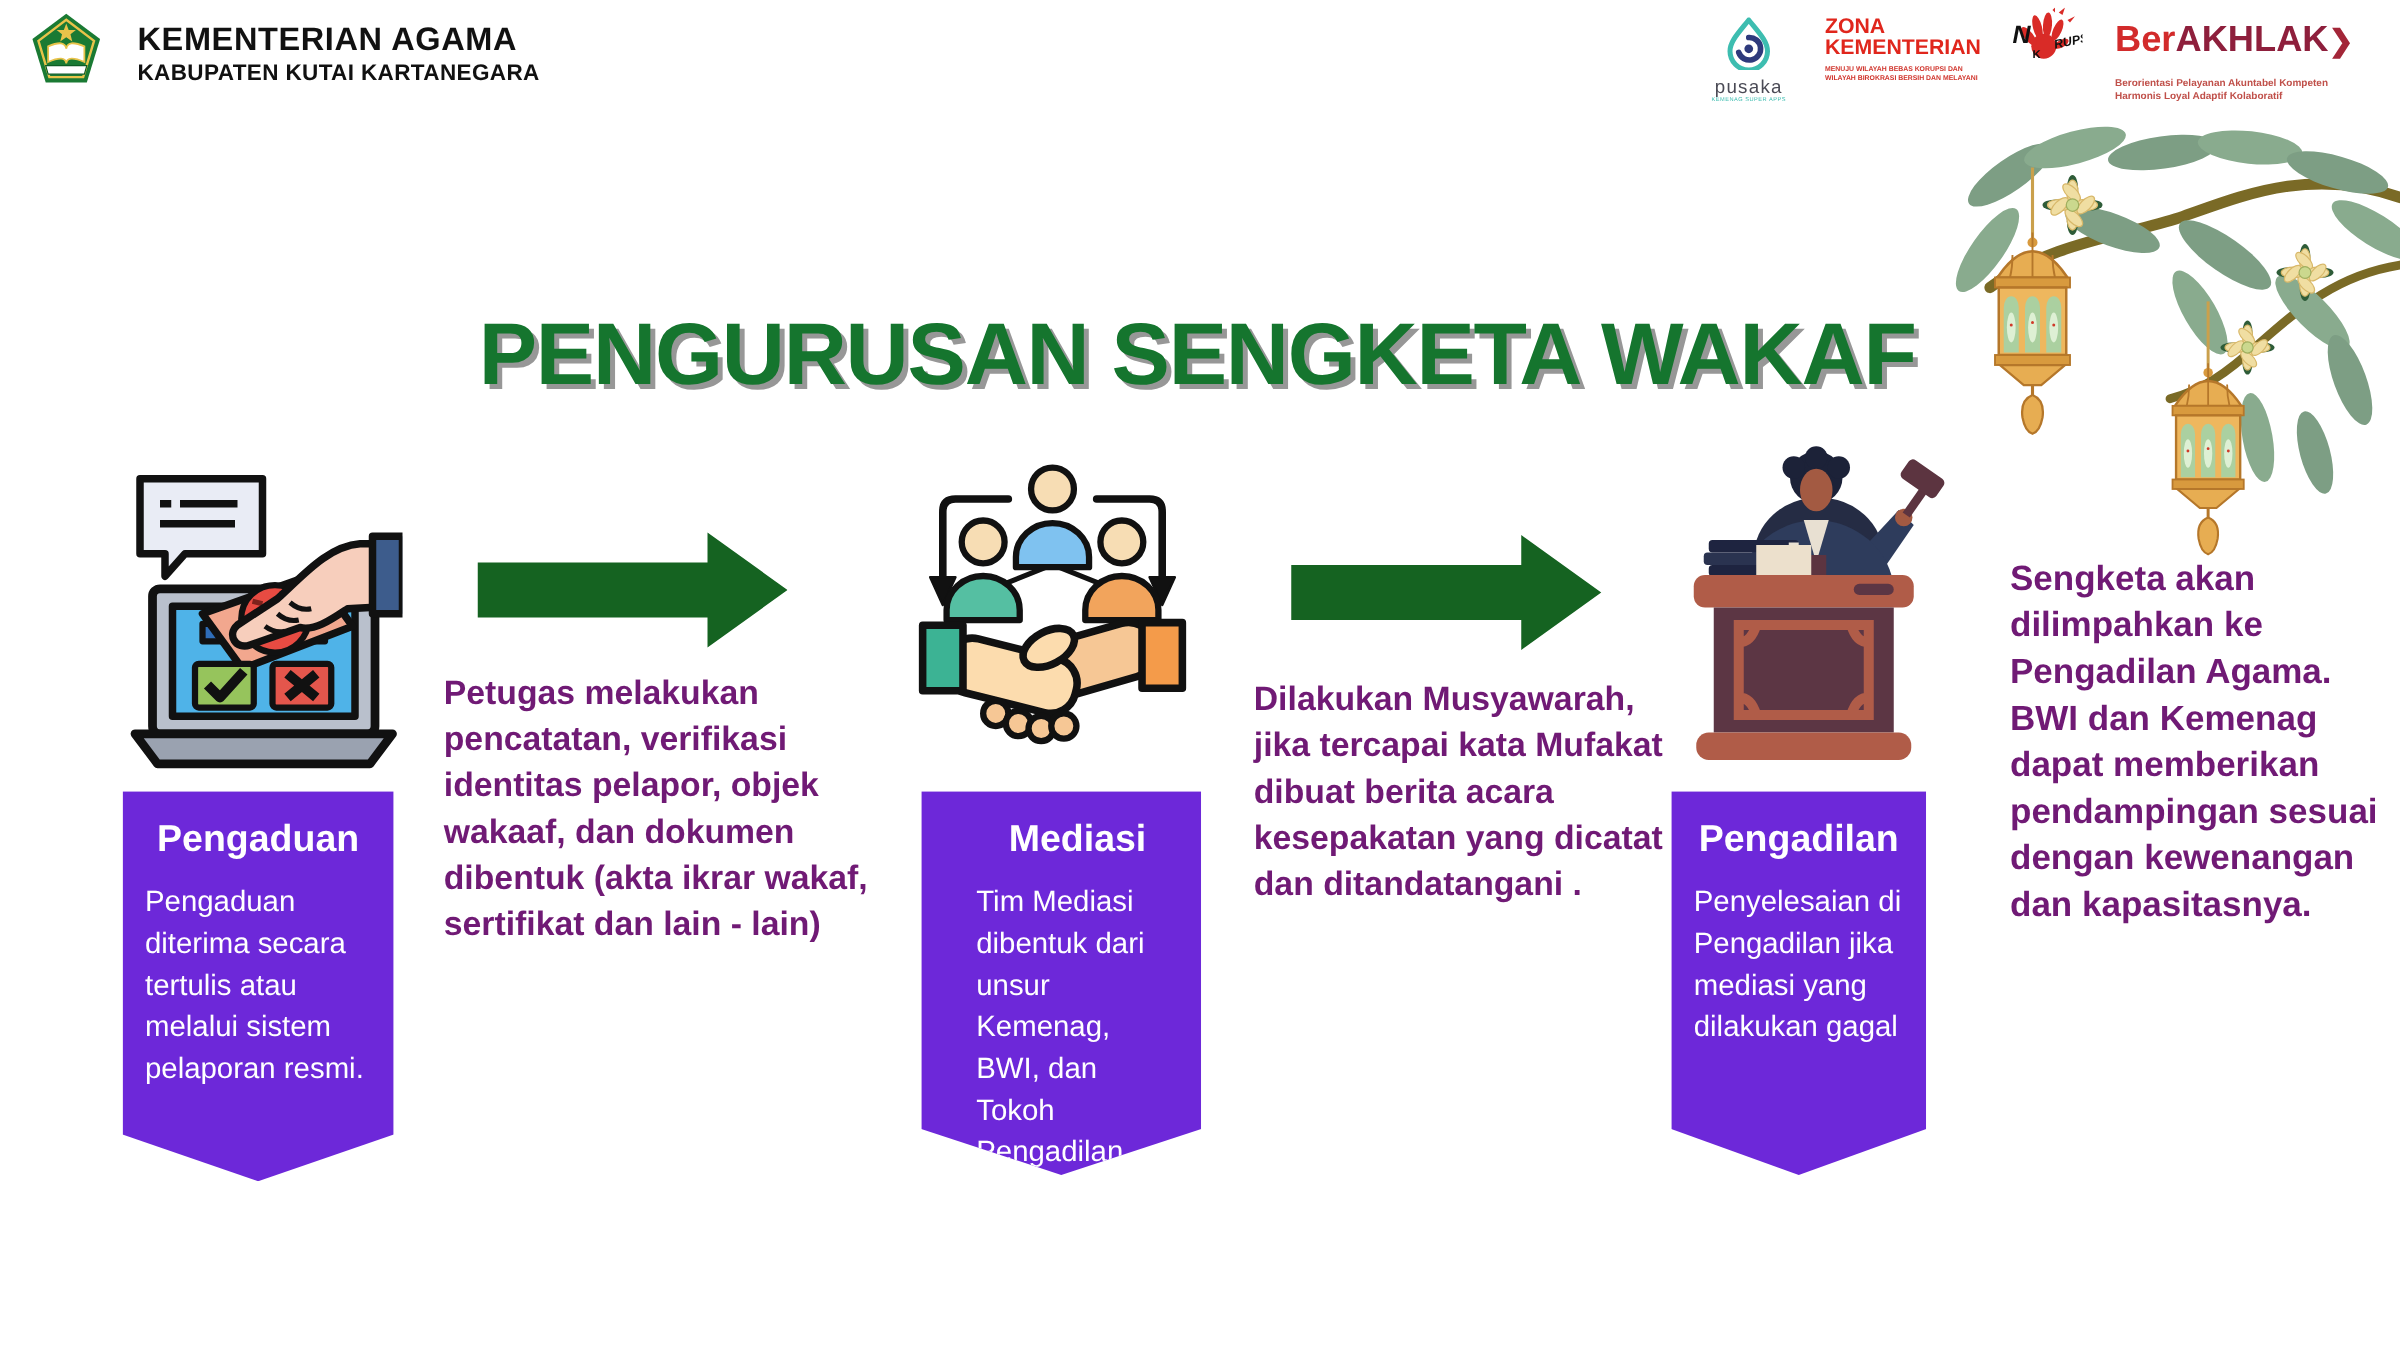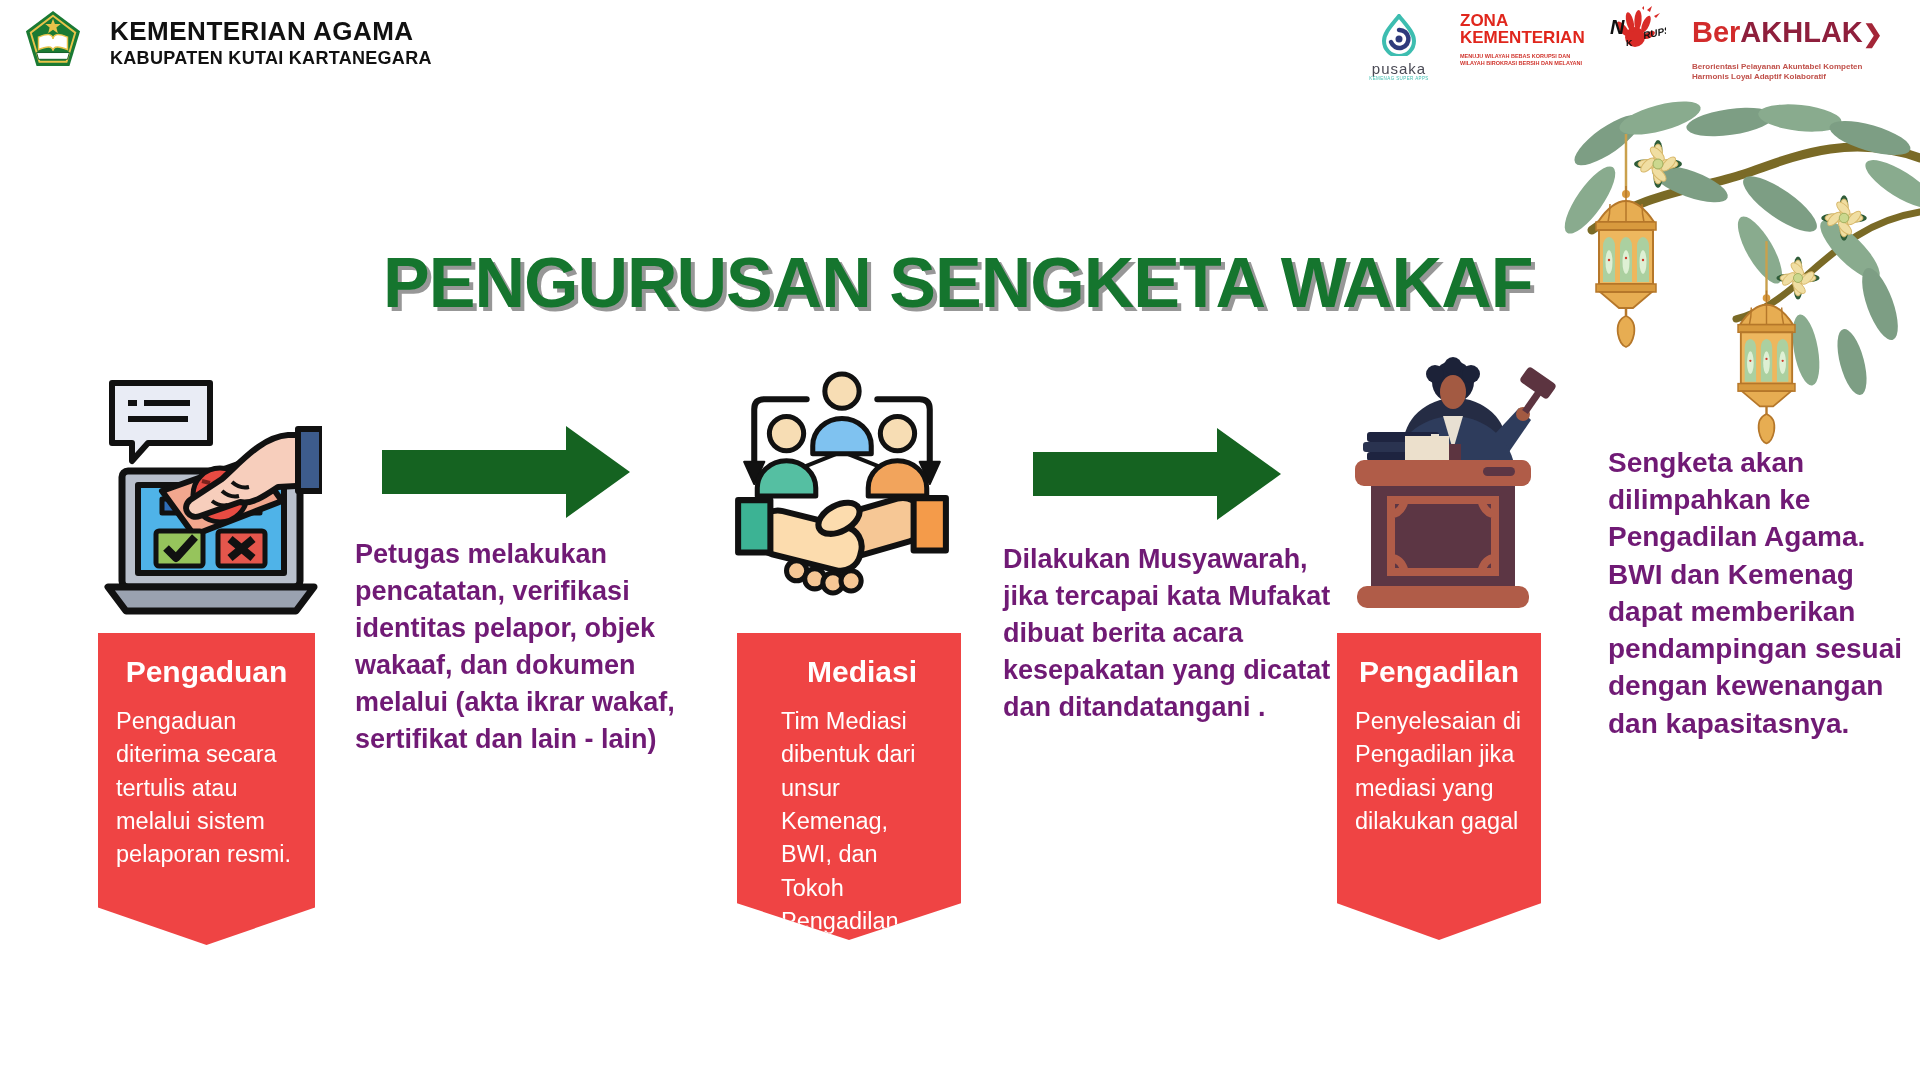--- a/index.html
+++ b/index.html
@@ -42,21 +42,21 @@
 
   
   .icon1{left:100px;top:373px;width:222px;height:244px;}
   .icon2{left:726px;top:358px;width:232px;height:254px;}
   .icon3{left:1343px;top:356px;width:222px;height:254px;}
   .arrow1{left:382px;top:422px;width:248px;height:100px;}
   .arrow2{left:1032px;top:424px;width:250px;height:100px;}
 
   
   .banner{
-    background:#ef4444;color:#fff;
+    background:#6d28d9;color:#fff;
     clip-path:polygon(0 0,100% 0,100% 88%,50% 100%,0 88%);
     padding:22px 18px 0 18px;box-sizing:border-box;
   }
   .banner .bh{font-size:30px;font-weight:800;text-align:center;}
   .banner .bb{margin-top:16px;font-size:23.5px;font-weight:400;line-height:1.42;}
   .banner1{left:98px;top:633px;width:217px;height:312px;}
   .banner2{left:737px;top:633px;width:224px;height:307px;padding-left:44px;}
   .banner3{left:1337px;top:633px;width:204px;height:307px;}
 
   
@@ -294,15 +294,15 @@
 <div class="abs banner banner2">
   <div class="bh">Mediasi</div>
   <div class="bb">Tim Mediasi dibentuk dari unsur Kemenag, BWI, dan Tokoh Pengadilan</div>
 </div>
 
 <div class="abs banner banner3">
   <div class="bh">Pengadilan</div>
   <div class="bb">Penyelesaian di Pengadilan jika mediasi yang dilakukan gagal</div>
 </div>
 
-<div class="abs note note1">Petugas melakukan pencatatan, verifikasi identitas pelapor, objek wakaaf, dan dokumen melalui (akta ikrar wakaf, sertifikat dan lain - lain)</div>
+<div class="abs note note1">Petugas melakukan pencatatan, verifikasi identitas pelapor, objek wakaaf, dan dokumen dibentuk (akta ikrar wakaf, sertifikat dan lain - lain)</div>
 <div class="abs note note2">Dilakukan Musyawarah, jika tercapai kata Mufakat dibuat berita acara kesepakatan yang dicatat dan ditandatangani .</div>
 <div class="abs note note3">Sengketa akan dilimpahkan ke Pengadilan Agama. BWI dan Kemenag dapat memberikan pendampingan sesuai dengan kewenangan dan kapasitasnya.</div>
 
 </body></html>

